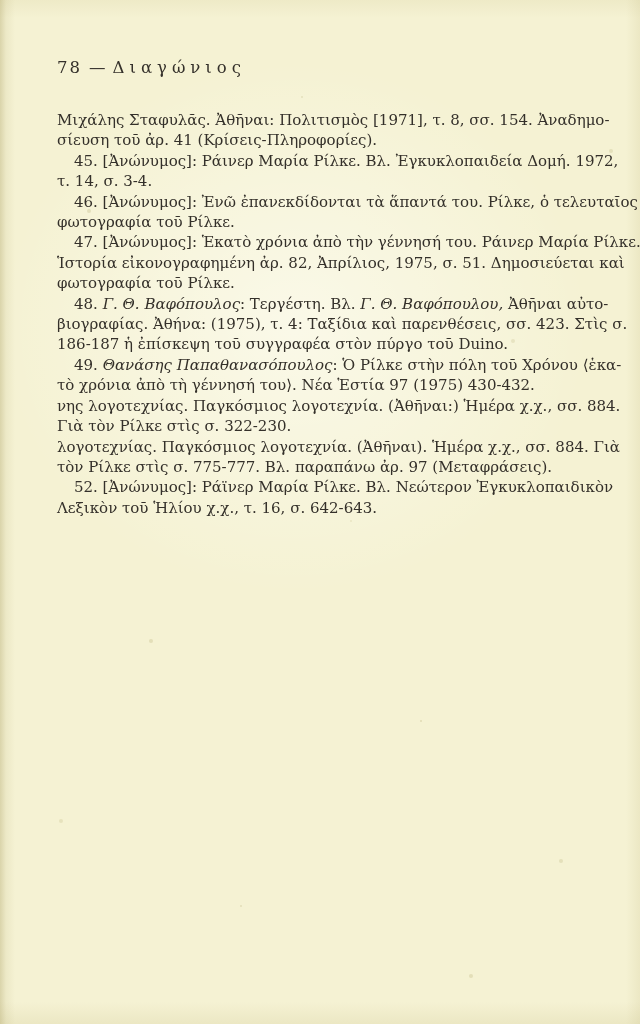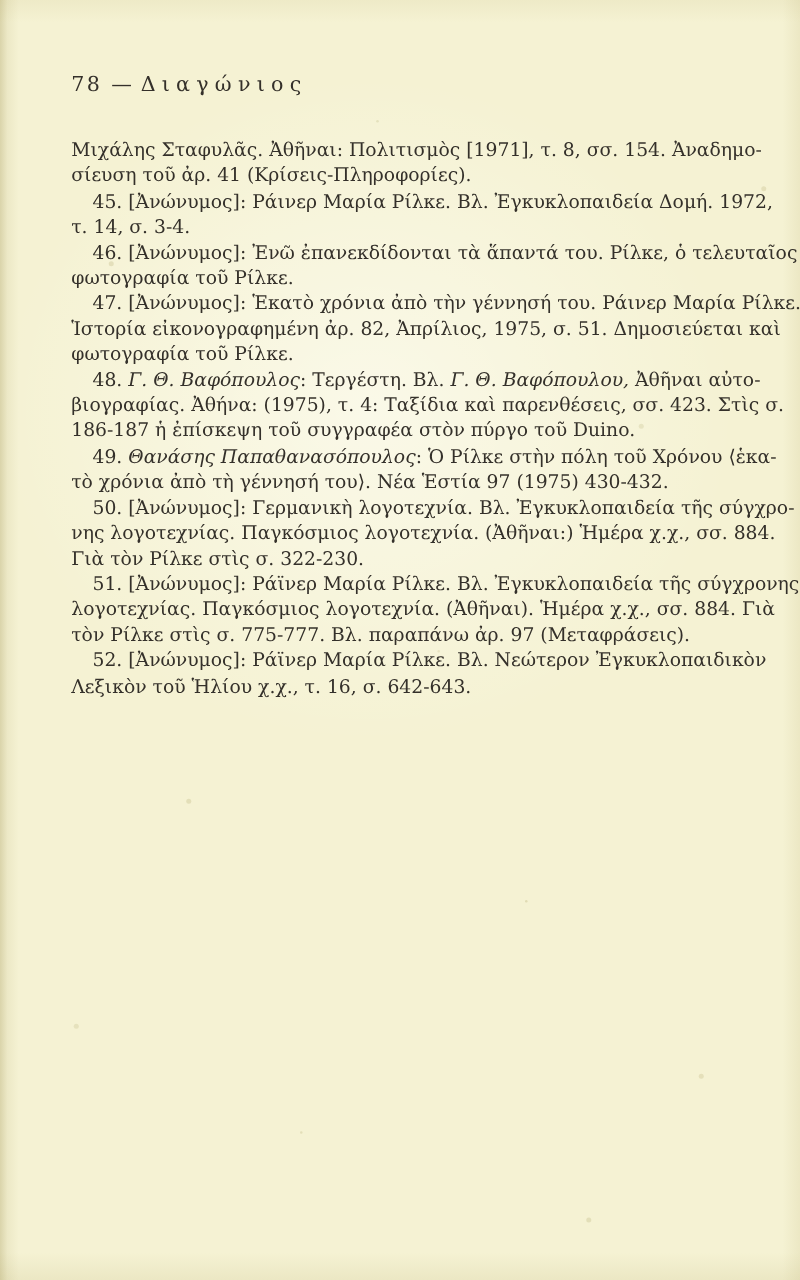--- a/index.html
+++ b/index.html
@@ -91,26 +91,24 @@
       <div class="entry">
         <div class="line just indent"><span>48. </span><span class="it">Γ. Θ. Βαφόπουλος</span><span>: Τεργέστη. Βλ. </span><span class="it">Γ. Θ. Βαφόπουλου,</span><span> Ἀθῆναι αὐτο-</span></div>
         <div class="line just"><span>βιογραφίας. Ἀθήνα: (1975), τ. 4: Ταξίδια καὶ παρενθέσεις, σσ. 423. Στὶς σ.</span></div>
         <div class="line"><span>186-187 ἡ ἐπίσκεψη τοῦ συγγραφέα στὸν πύργο τοῦ Duino.</span></div>
       </div>
       <div class="entry">
         <div class="line just indent"><span>49. </span><span class="it">Θανάσης Παπαθανασόπουλος</span><span>: Ὁ Ρίλκε στὴν πόλη τοῦ Χρόνου ⟨ἑκα-</span></div>
         <div class="line"><span>τὸ χρόνια ἀπὸ τὴ γέννησή του⟩. Νέα Ἑστία 97 (1975) 430-432.</span></div>
       </div>
       <div class="entry">
-        <div class="line just indent"><span>50. [Ἀνώνυμος]: Γερμανικὴ λογοτεχνία. Βλ. Ἐγκυκλοπαιδεία τῆς σύγχρο-</span></div>
         <div class="line just"><span>νης λογοτεχνίας. Παγκόσμιος λογοτεχνία. (Ἀθῆναι:) Ἡμέρα χ.χ., σσ. 884.</span></div>
         <div class="line"><span>Γιὰ τὸν Ρίλκε στὶς σ. 322-230.</span></div>
       </div>
       <div class="entry">
-        <div class="line just indent"><span>51. [Ἀνώνυμος]: Ράϊνερ Μαρία Ρίλκε. Βλ. Ἐγκυκλοπαιδεία τῆς σύγχρονης</span></div>
         <div class="line just"><span>λογοτεχνίας. Παγκόσμιος λογοτεχνία. (Ἀθῆναι). Ἡμέρα χ.χ., σσ. 884. Γιὰ</span></div>
         <div class="line"><span>τὸν Ρίλκε στὶς σ. 775-777. Βλ. παραπάνω ἀρ. 97 (Μεταφράσεις).</span></div>
       </div>
       <div class="entry">
         <div class="line just indent"><span>52. [Ἀνώνυμος]: Ράϊνερ Μαρία Ρίλκε. Βλ. Νεώτερον Ἐγκυκλοπαιδικὸν</span></div>
         <div class="line"><span>Λεξικὸν τοῦ Ἡλίου χ.χ., τ. 16, σ. 642-643.</span></div>
       </div>
     </div>
 </div>
 

